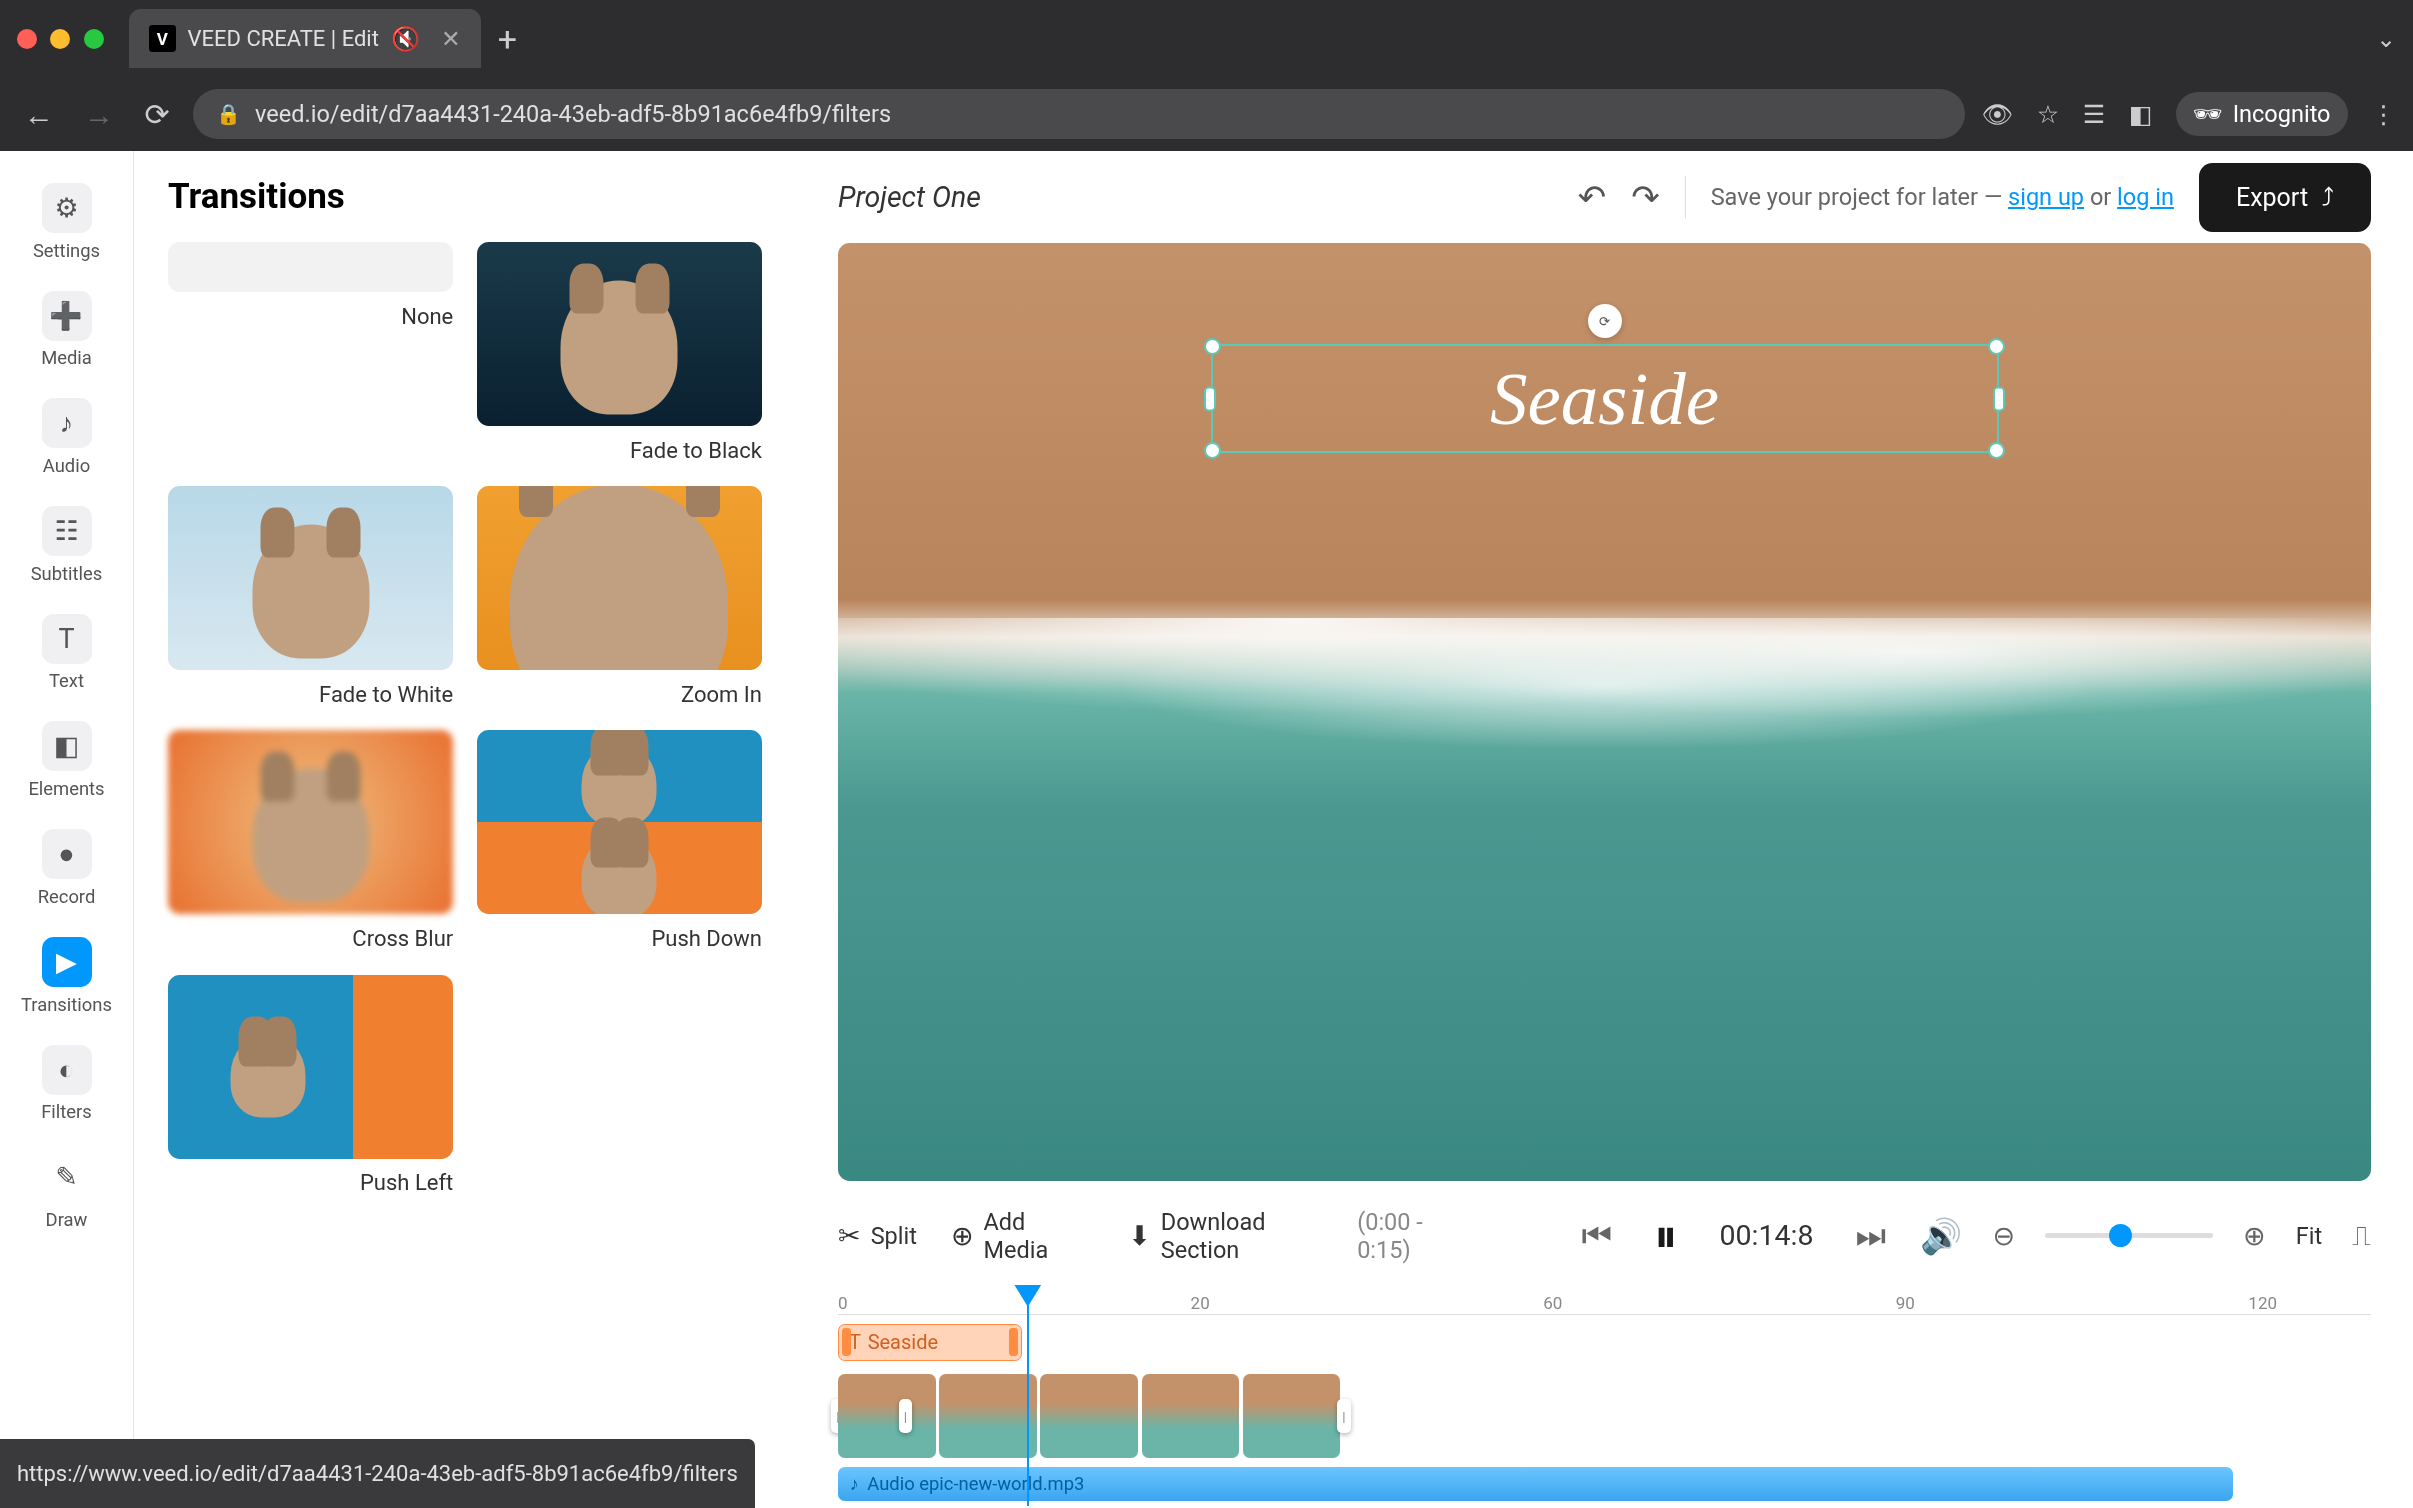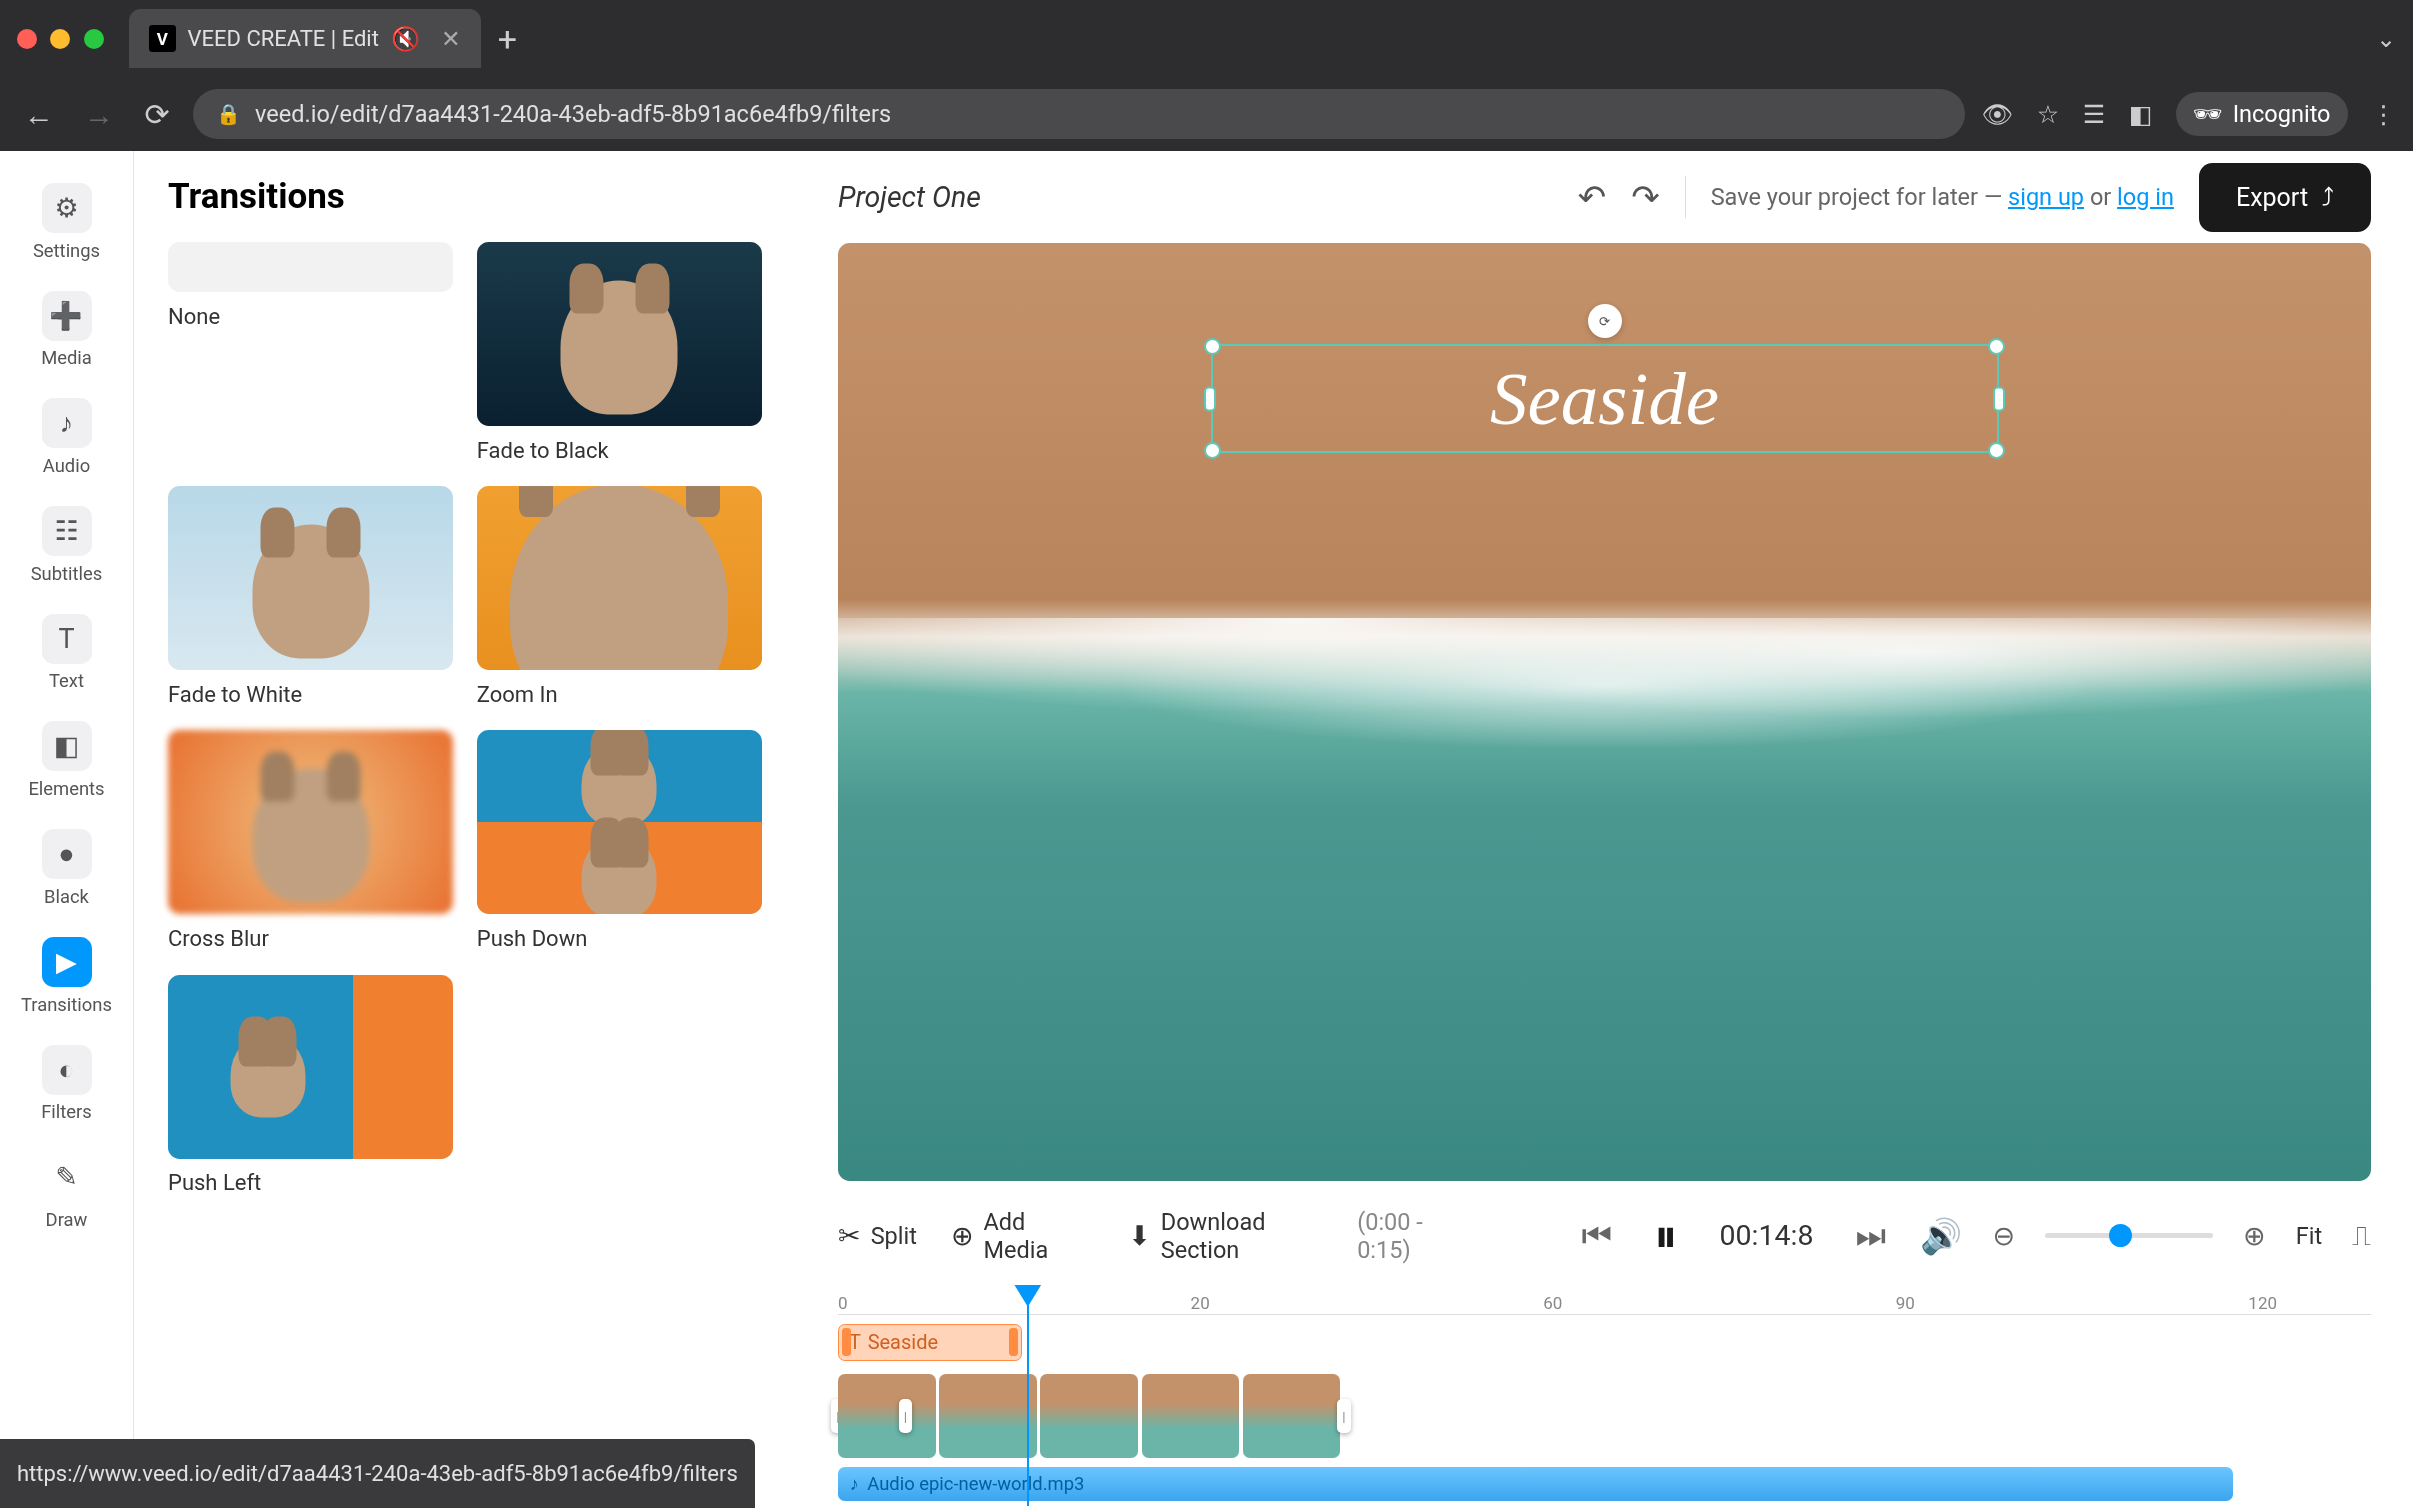--- a/index.html
+++ b/index.html
@@ -30,21 +30,21 @@
 .app { display: flex; height: calc(1508px - 151px); background: #fff; }
 
 .sidebar { width: 134px; background: #fff; display: flex; flex-direction: column; align-items: center; padding-top: 17px; border-right: 0.8px solid #e5e5e5; }
 .sidebar-item { display: flex; flex-direction: column; align-items: center; gap: 6.7px; padding: 15px 0; width: 100%; cursor: pointer; }
 .sidebar-icon { width: 50px; height: 50px; background: #f0f0f2; border-radius: 11.7px; display: flex; align-items: center; justify-content: center; font-size: 27px; color: #555; }
 .sidebar-item.active .sidebar-icon { background: #0098fd; color: #fff; }
 .sidebar-label { font-size: 18.4px; color: #555; }
 
 .panel { width: 662px; padding: 25px 34px; overflow-y: auto; }
 .panel-title { font-size: 35px; font-weight: 700; margin-bottom: 25px; }
-.transitions-grid { display: grid; grid-template-columns: 1fr 1fr; gap: 23.5px; }
+.transitions-grid { display: grid; grid-template-columns: 1fr 1fr; gap: 23.5px; text-align: right; }
 .transition-card { cursor: pointer; }
 .transition-thumb { width: 100%; height: 184px; border-radius: 11.7px; background: #ccc; margin-bottom: 11.7px; position: relative; overflow: hidden; }
 .transition-label { font-size: 22px; color: #333; }
 .thumb-none { background: #f2f2f2; height: 50px; }
 .thumb-dissolve { background: linear-gradient(135deg,#e8a05f,#d88840); height: 50px; }
 .thumb-fade-black { background: linear-gradient(#1a3a4a,#0a2030); }
 .thumb-fade-white { background: linear-gradient(#b8d8e8,#d8e8f0); }
 .thumb-zoom { background: linear-gradient(#f0a030,#e89020); }
 .thumb-blur { background: radial-gradient(circle,#f0c080,#e87030); filter: blur(3.4px); }
 .thumb-pushdown { background: linear-gradient(#2090c0 50%,#f08030 50%); }
@@ -177,21 +177,21 @@
     <div class="sidebar-item">
       <div class="sidebar-icon">T</div>
       <span class="sidebar-label">Text</span>
     </div>
     <div class="sidebar-item">
       <div class="sidebar-icon">◧</div>
       <span class="sidebar-label">Elements</span>
     </div>
     <div class="sidebar-item">
       <div class="sidebar-icon">●</div>
-      <span class="sidebar-label">Black</span>
+      <span class="sidebar-label">Record</span>
     </div>
     <div class="sidebar-item active">
       <div class="sidebar-icon">▶</div>
       <span class="sidebar-label">Transitions</span>
     </div>
     <div class="sidebar-item">
       <div class="sidebar-icon">◐</div>
       <span class="sidebar-label">Filters</span>
     </div>
     <div class="sidebar-item">

